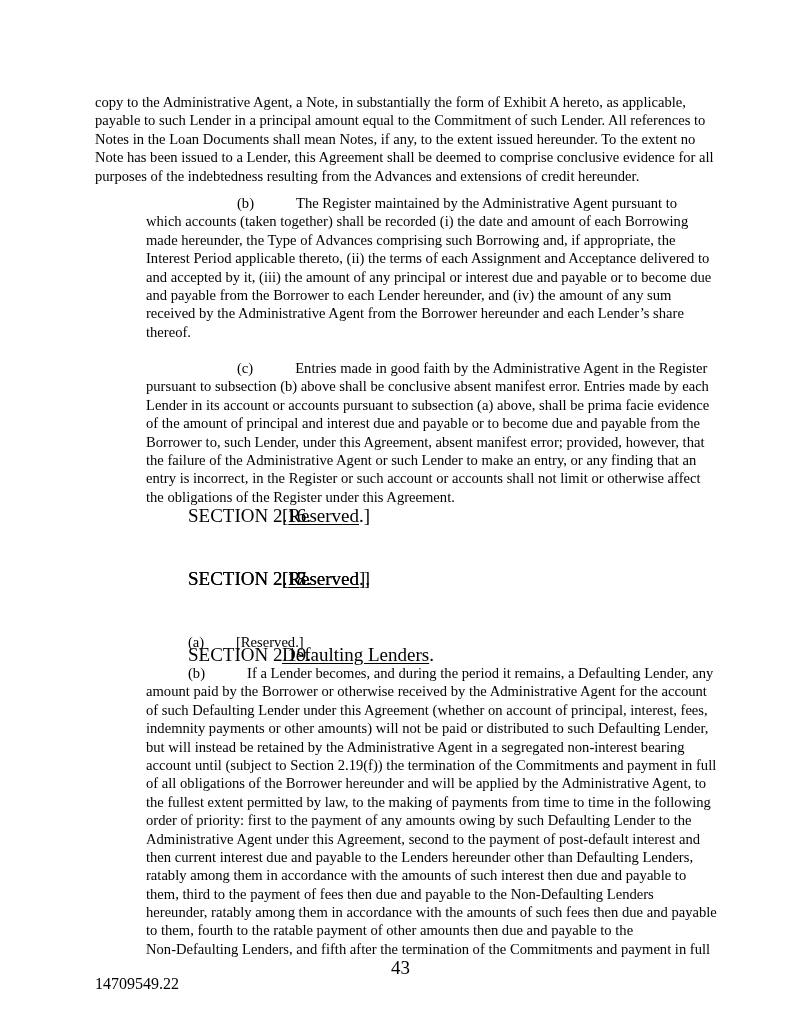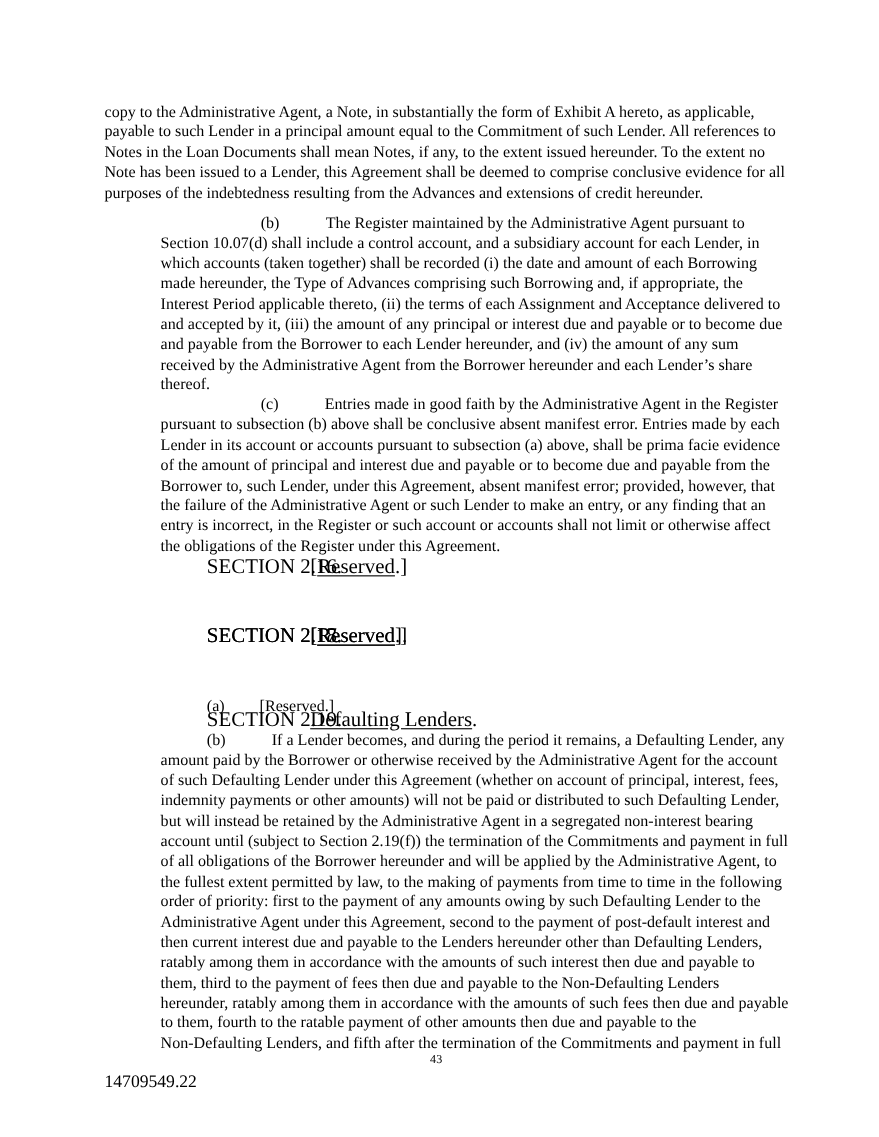--- a/index.html
+++ b/index.html
@@ -11,42 +11,41 @@
   .p1 { left: 95px; top: 93px; }
   .pb { left: 146px; top: 194px; }
   .pc { left: 146px; top: 359px; }
   .tab-label { display: inline-block; }
   .sec { position: absolute; left: 188px; font-size: 19px; line-height: 18.4px; white-space: nowrap; }
   .sec .num { display: inline-block; width: 94px; }
   .u { text-decoration: underline; text-underline-offset: 2px; }
   .pa { position: absolute; left: 188px; top: 633px; font-size: 14.6px; line-height: 18.4px; white-space: nowrap; }
   .pa .lbl { display: inline-block; width: 48px; }
   .pbb { left: 146px; top: 664px; }
-  .pagenum { position: absolute; left: 391px; top: 957px; font-size: 11px; }
+  .pagenum { position: absolute; left: 391px; top: 957px; font-size: 19px; }
   .docid { position: absolute; left: 95px; top: 975px; font-size: 16px; text-align: center; }
   .ind1 { padding-left: 91px; }
   .ind2 { padding-left: 42px; }
   .gap { display: inline-block; width: 42px; }
 </style>
 </head>
 <body>
 
 <div class="page">
 
   <div class="block p1">
     <span class="line">copy to the Administrative Agent, a Note, in substantially the form of Exhibit A hereto, as applicable,</span>
     <span class="line">payable to such Lender in a principal amount equal to the Commitment of such Lender.  All references to</span>
     <span class="line">Notes in the Loan Documents shall mean Notes, if any, to the extent issued hereunder.  To the extent no</span>
     <span class="line">Note has been issued to a Lender, this Agreement shall be deemed to comprise conclusive evidence for all</span>
     <span class="line">purposes of the indebtedness resulting from the Advances and extensions of credit hereunder.</span>
   </div>
 
   <div class="block pb">
     <span class="line ind1"><span class="tab-label">(b)</span><span class="gap"></span><span>The Register maintained by the Administrative Agent pursuant to</span></span>
-    <span class="line">Section 10.07(d) shall include a control account, and a subsidiary account for each Lender, in</span>
     <span class="line">which accounts (taken together) shall be recorded (i) the date and amount of each Borrowing</span>
     <span class="line">made hereunder, the Type of Advances comprising such Borrowing and, if appropriate, the</span>
     <span class="line">Interest Period applicable thereto, (ii) the terms of each Assignment and Acceptance delivered to</span>
     <span class="line">and accepted by it, (iii) the amount of any principal or interest due and payable or to become due</span>
     <span class="line">and payable from the Borrower to each Lender hereunder, and (iv) the amount of any sum</span>
     <span class="line">received by the Administrative Agent from the Borrower hereunder and each Lender’s share</span>
     <span class="line">thereof.</span>
   </div>
 
   <div class="block pc">

